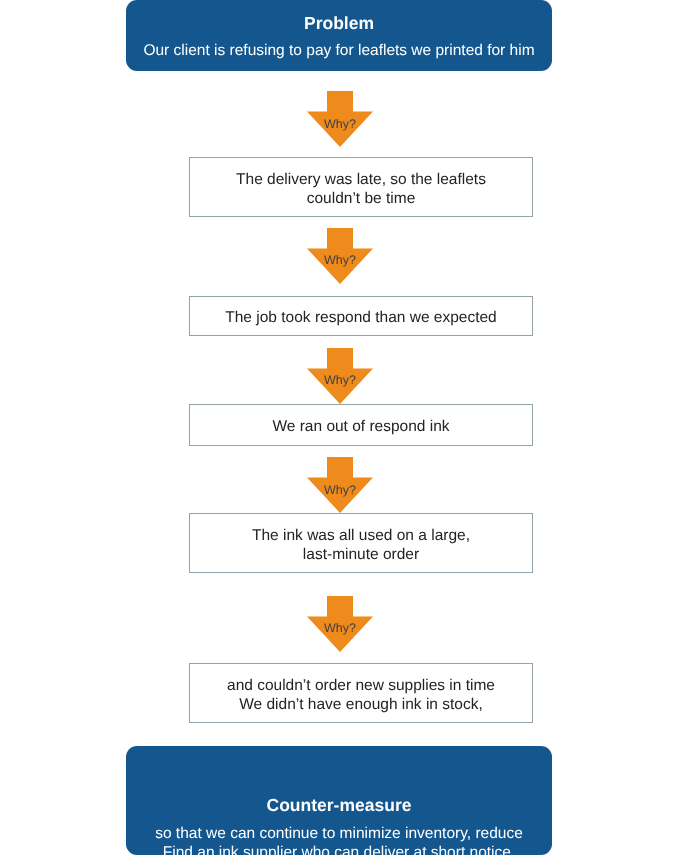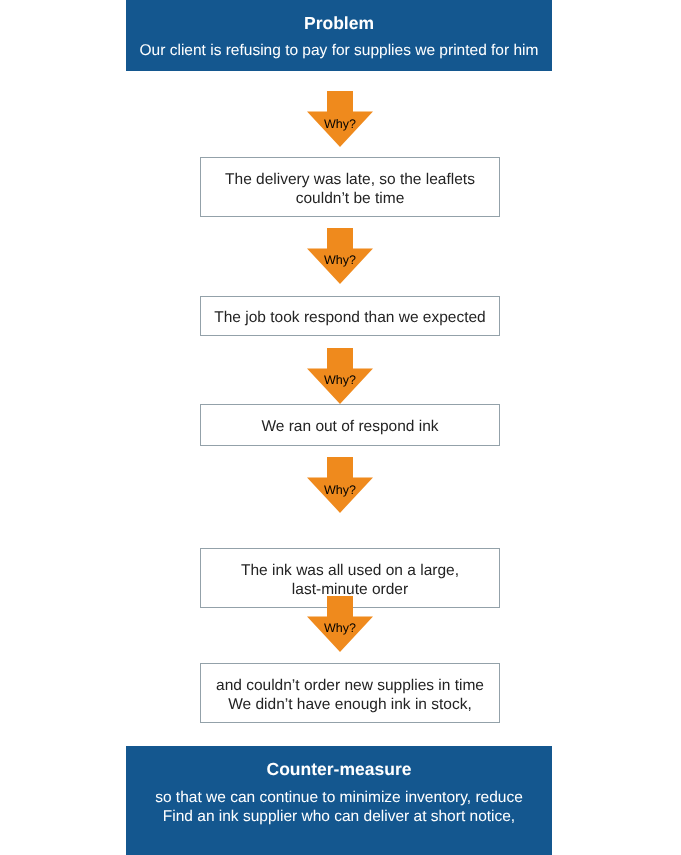--- a/index.html
+++ b/index.html
@@ -29,85 +29,85 @@
 
   
   .banner {
     position: absolute;
     left: 126px;
     width: 426px;
     background: #14578f;
     box-sizing: border-box;
     text-align: center;
     color: #ffffff;
+    border-radius: 11px;
   }
   .banner-top { top: 0px; height: 71px; }
   .banner-bottom { top: 746px; height: 109px; }
 
   .banner-title {
     font-weight: bold;
     font-size: 17.5px;
     line-height: 20px;
   }
   .banner-body {
     font-size: 15.5px;
     line-height: 19.2px;
   }
   .banner-top .banner-title { padding-top: 13px; }
   .banner-top .banner-body  { padding-top: 8px; }
-  .banner-bottom .banner-title { padding-top: 12.5px; }
+  .banner-bottom .banner-title { padding-top: 12.5px; margin-top: 36px; }
   .banner-bottom .banner-body  { padding-top: 9.5px; }
 
   
   .rbox {
     position: absolute;
     left: 189px;
-    width: 300px;
+    width: 344px;
     box-sizing: border-box;
     border: 1px solid #93a1a9;
     background: #ffffff;
     color: #232323;
     font-size: 15.5px;
     line-height: 19px;
     text-align: center;
     display: flex;
     align-items: center;
     justify-content: center;
-    margin-left: 11px;
   }
   .rbox > div { position: relative; top: 1.5px; }
 
   
   .arrow {
     position: absolute;
     left: 307px;
     width: 66px;
     height: 56px;
   }
   .arrow svg { display: block; }
   .arrow-label {
     position: absolute;
     left: 0;
     top: 25.8px;
     width: 66px;
     text-align: center;
-    color: #000000;
+    color: #404040;
     font-size: 12.5px;
     line-height: 14px;
   }
 </style>
 </head>
 <body>
 
 <div class="diagram">
 
   <div class="banner banner-top">
     <div class="banner-title">Problem</div>
     <div class="banner-body">
-      <div>Our client is refusing to pay for supplies we printed for him</div>
+      <div>Our client is refusing to pay for leaflets we printed for him</div>
     </div>
   </div>
 
   <div class="arrow" style="top:90.8px">
     <svg width="66" height="56" viewBox="0 0 66 56">
       <path d="M20 0 H46 V20.5 H66 L33 55.9 L0 20.5 H20 Z" fill="#ef8a1d"></path>
     </svg>
     <div class="arrow-label">Why?</div>
   </div>
 
@@ -144,21 +144,21 @@
     </div>
   </div>
 
   <div class="arrow" style="top:456.9px">
     <svg width="66" height="56" viewBox="0 0 66 56">
       <path d="M20 0 H46 V20.5 H66 L33 55.9 L0 20.5 H20 Z" fill="#ef8a1d"></path>
     </svg>
     <div class="arrow-label">Why?</div>
   </div>
 
-  <div class="rbox" style="top:548px;height:60px">
+  <div class="rbox" style="top:513px;height:60px">
     <div>
       <div>The ink was all used on a large,</div>
       <div>last-minute order</div>
     </div>
   </div>
 
   <div class="arrow" style="top:595.7px">
     <svg width="66" height="56" viewBox="0 0 66 56">
       <path d="M20 0 H46 V20.5 H66 L33 55.9 L0 20.5 H20 Z" fill="#ef8a1d"></path>
     </svg>

